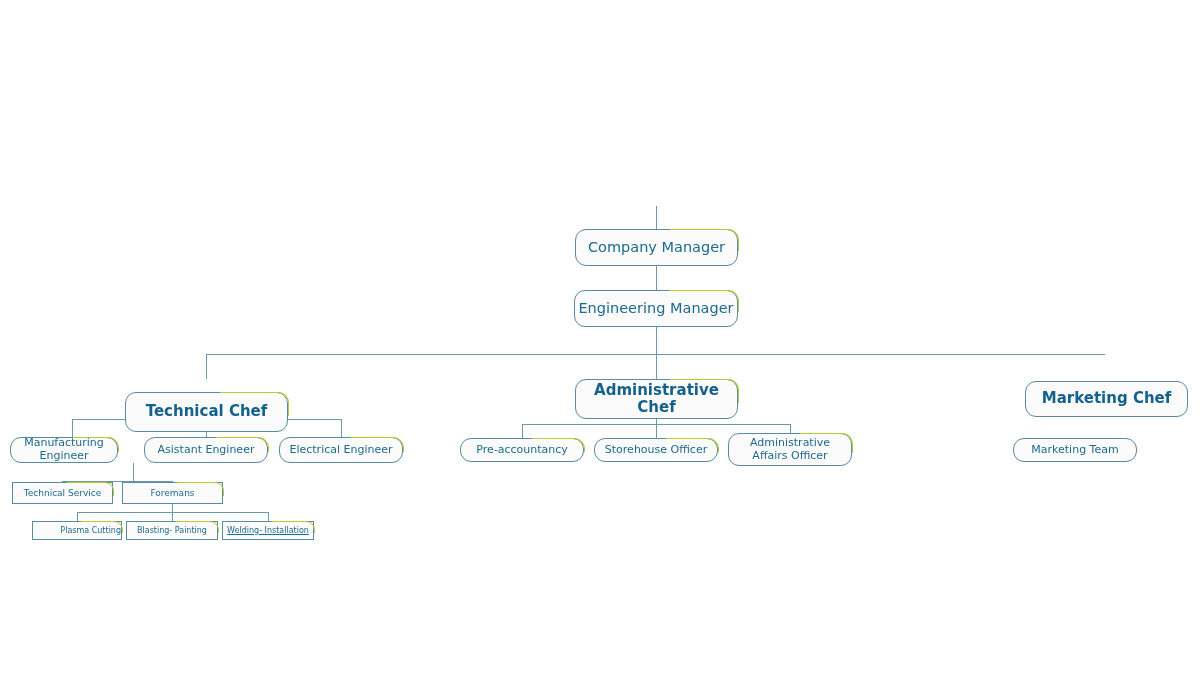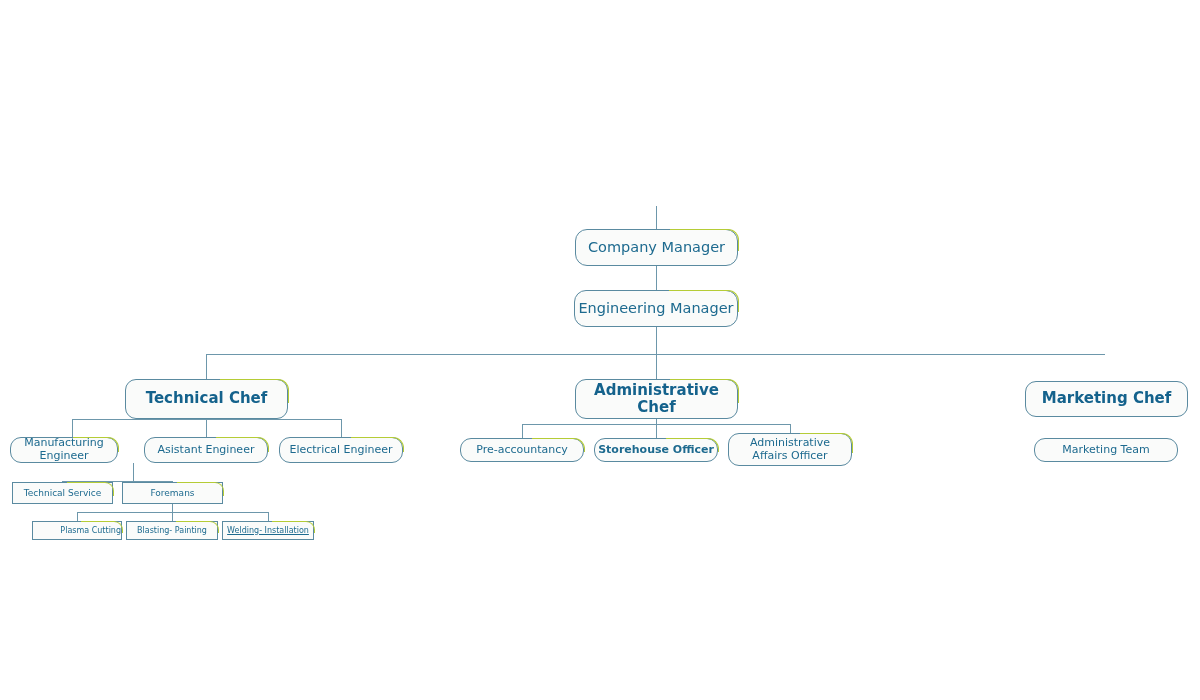--- a/index.html
+++ b/index.html
@@ -34,21 +34,21 @@
     top:-1.5px;right:-1.5px;
     width:42%;height:62%;
     border-top:1.5px solid #b5cc36;
     border-right:1.5px solid #b5cc36;
     border-top-right-radius:11px;
     pointer-events:none;
   }
   .node.acc.sm::after{width:46%;height:66%;border-top-right-radius:9px;}
 
   .lvl0{font-size:19px;font-weight:bold;color:#14628c;letter-spacing:.2px;}
-  .lvl1{font-size:14.5px;font-weight:normal;border-radius:12px;}
+  .lvl1{font-size:14.5px;font-weight:normal;}
   .lvl2{font-size:15px;font-weight:bold;color:#14628c;}
   .lvl3{font-size:11px;font-weight:normal;}
   .lvl4{font-size:9px;font-weight:normal;}
   .lvl5{font-size:8px;font-weight:normal;}
   .sm{border-radius:0;}
 </style>
 </head>
 <body>
 
 <div id="canvas">
@@ -88,21 +88,21 @@
 
 
   <div class="node acc lvl1" style="left:575px;top:229px;width:163px;height:37px;">
     <span>Company Manager</span>
   </div>
 
   <div class="node acc lvl1" style="left:574px;top:290px;width:164px;height:37px;">
     <span>Engineering Manager</span>
   </div>
 
-  <div class="node acc lvl2" style="left:125px;top:379px;width:163px;height:40px;">
+  <div class="node acc lvl2" style="left:125px;top:392px;width:163px;height:40px;">
     <span>Technical Chef</span>
   </div>
 
   <div class="node acc lvl2" style="left:575px;top:379px;width:163px;height:40px;padding:12px 18px;box-sizing:border-box;">
     <span>Administrative Chef</span>
   </div>
 
   <div class="node lvl2" style="left:1025px;top:381px;width:163px;height:36px;">
     <span>Marketing Chef</span>
   </div>
@@ -136,25 +136,25 @@
   </div>
 
   <div class="node acc sm lvl5" style="left:222px;top:521px;width:92px;height:19px;text-decoration:underline;">
     <span>Welding- Installation</span>
   </div>
 
   <div class="node acc lvl3" style="left:460px;top:438px;width:124px;height:24px;">
     <span>Pre-accountancy</span>
   </div>
 
-  <div class="node acc lvl3" style="left:594px;top:438px;width:124px;height:24px;font-weight:bold;">
+  <div class="node acc lvl3" style="left:594px;top:438px;width:124px;height:24px;">
     <span>Storehouse Officer</span>
   </div>
 
   <div class="node acc lvl3" style="left:728px;top:433px;width:124px;height:33px;padding:0 8px;box-sizing:border-box;">
     <span>Administrative Affairs Officer</span>
   </div>
 
-  <div class="node lvl3" style="left:1034px;top:438px;width:144px;height:24px;">
+  <div class="node lvl3" style="left:1013px;top:438px;width:124px;height:24px;">
     <span>Marketing Team</span>
   </div>
 
 </div>
 
 </body></html>

